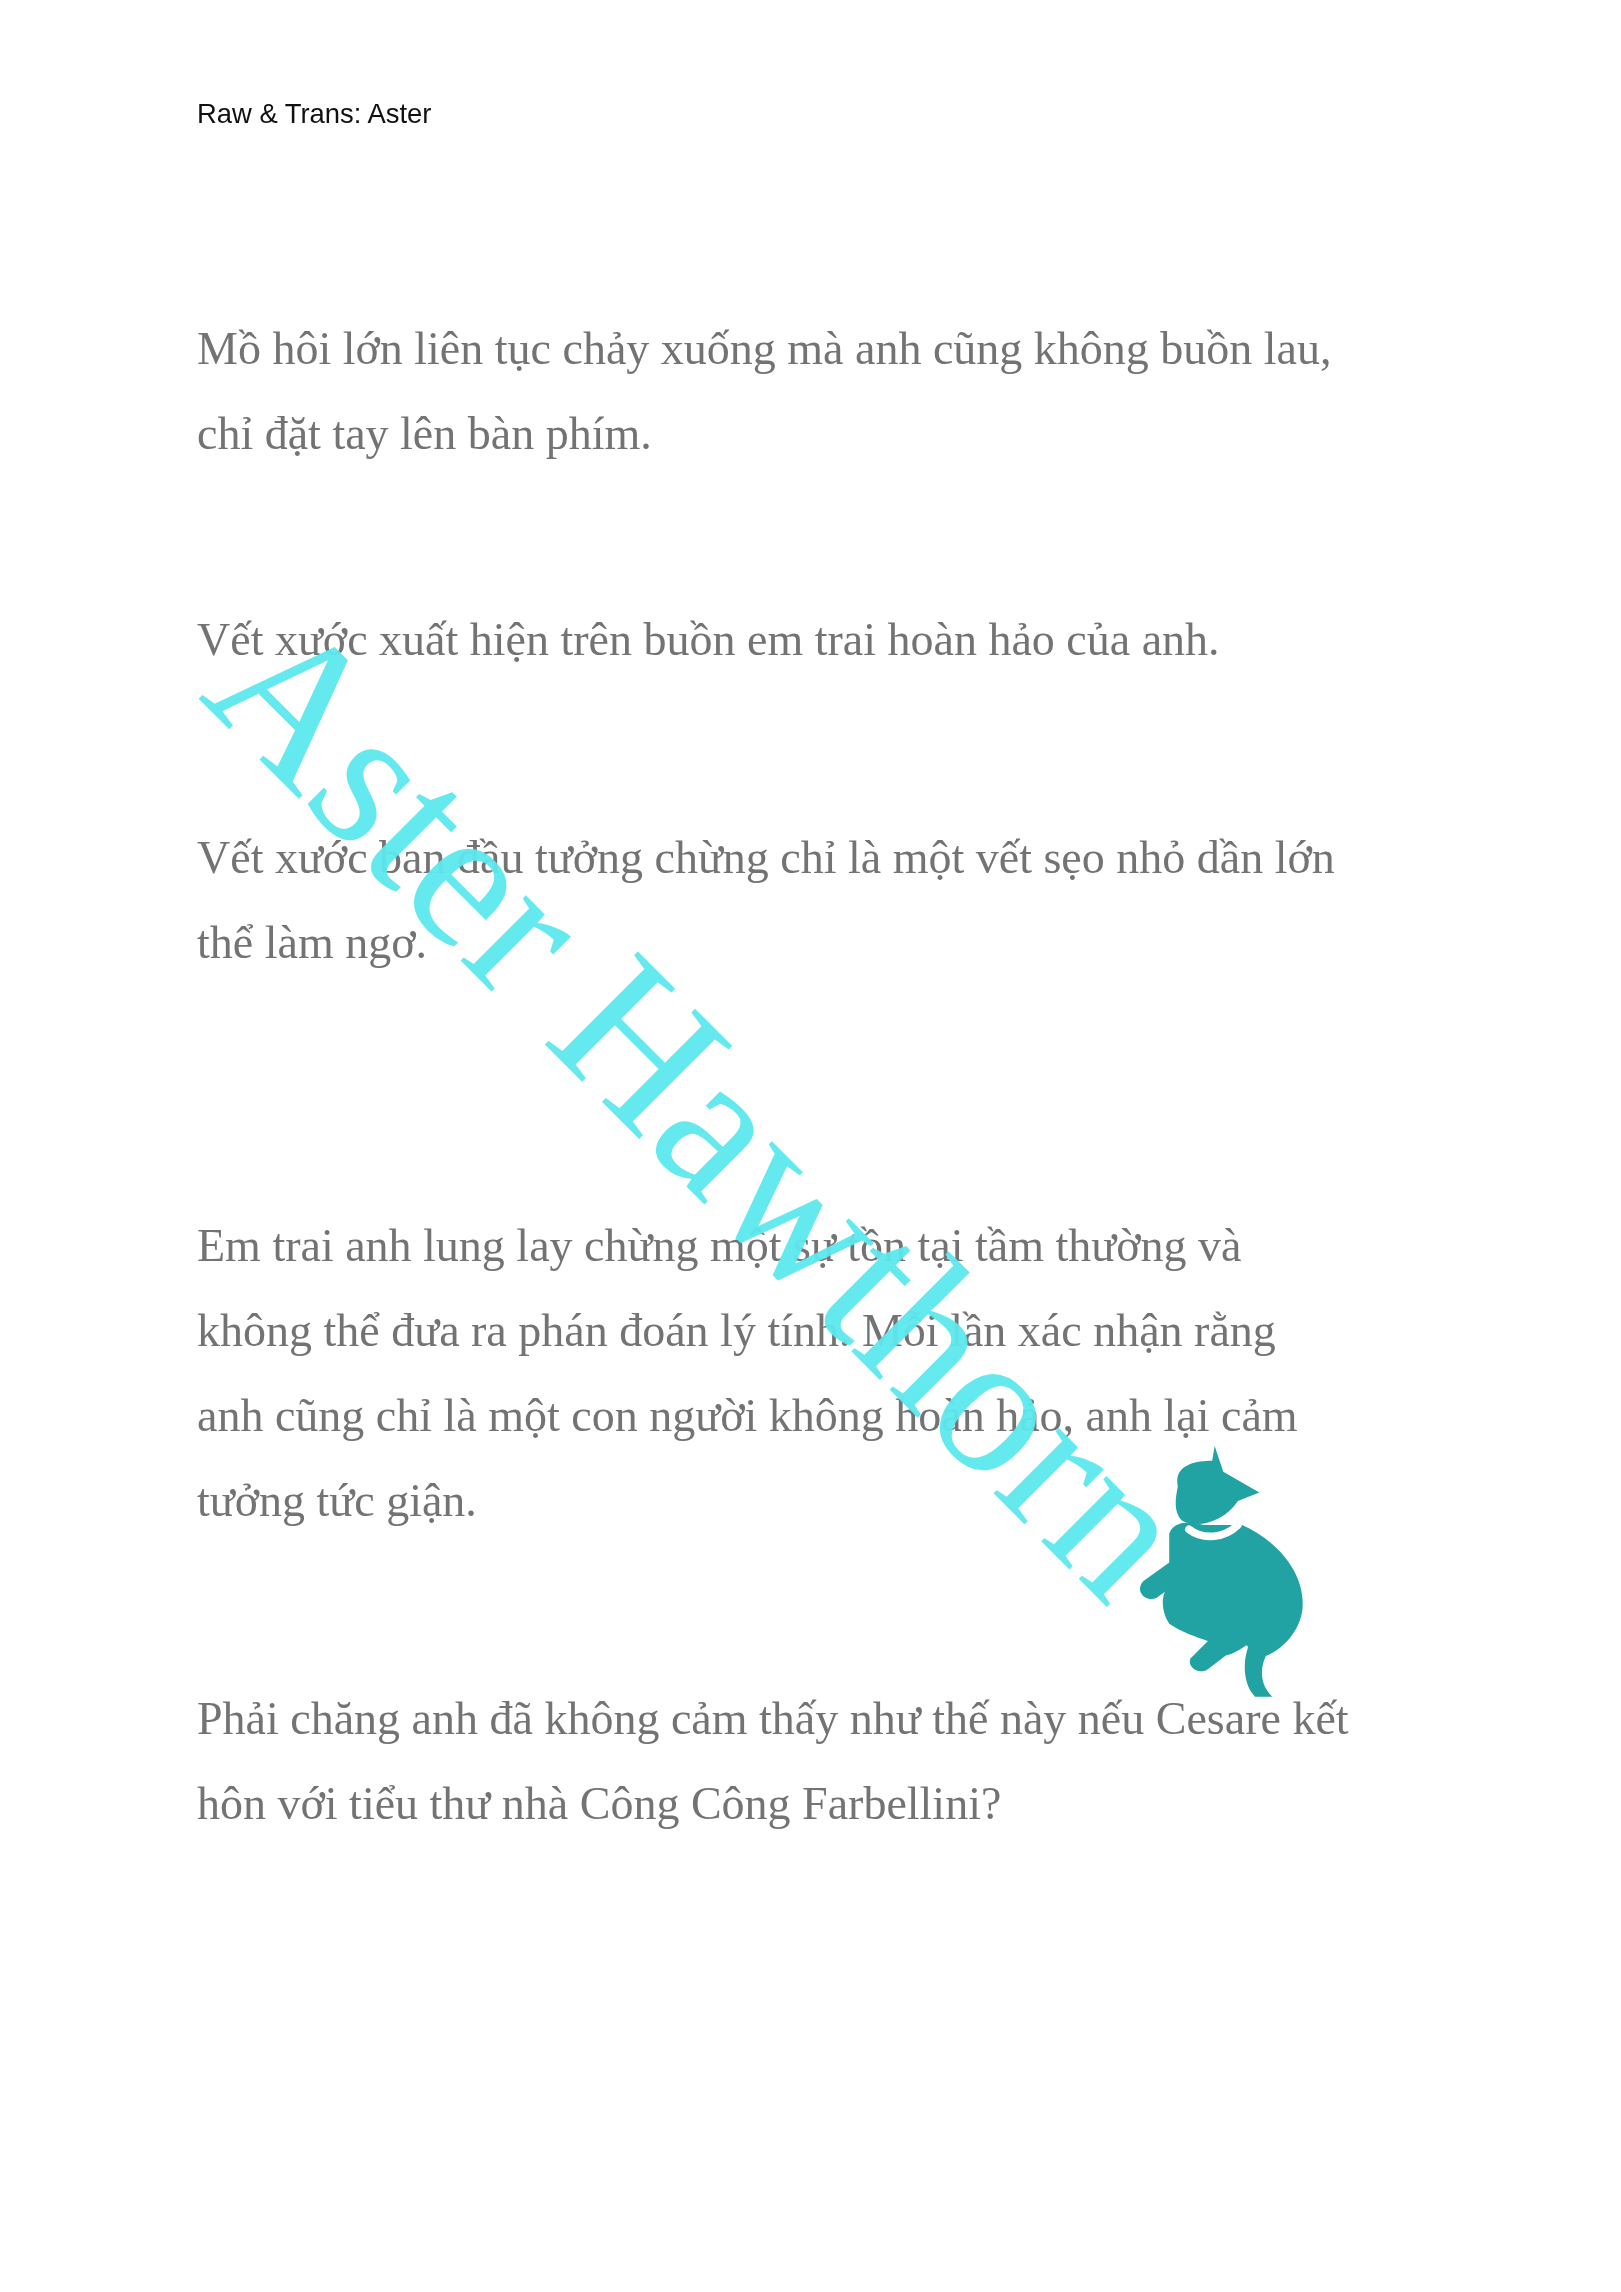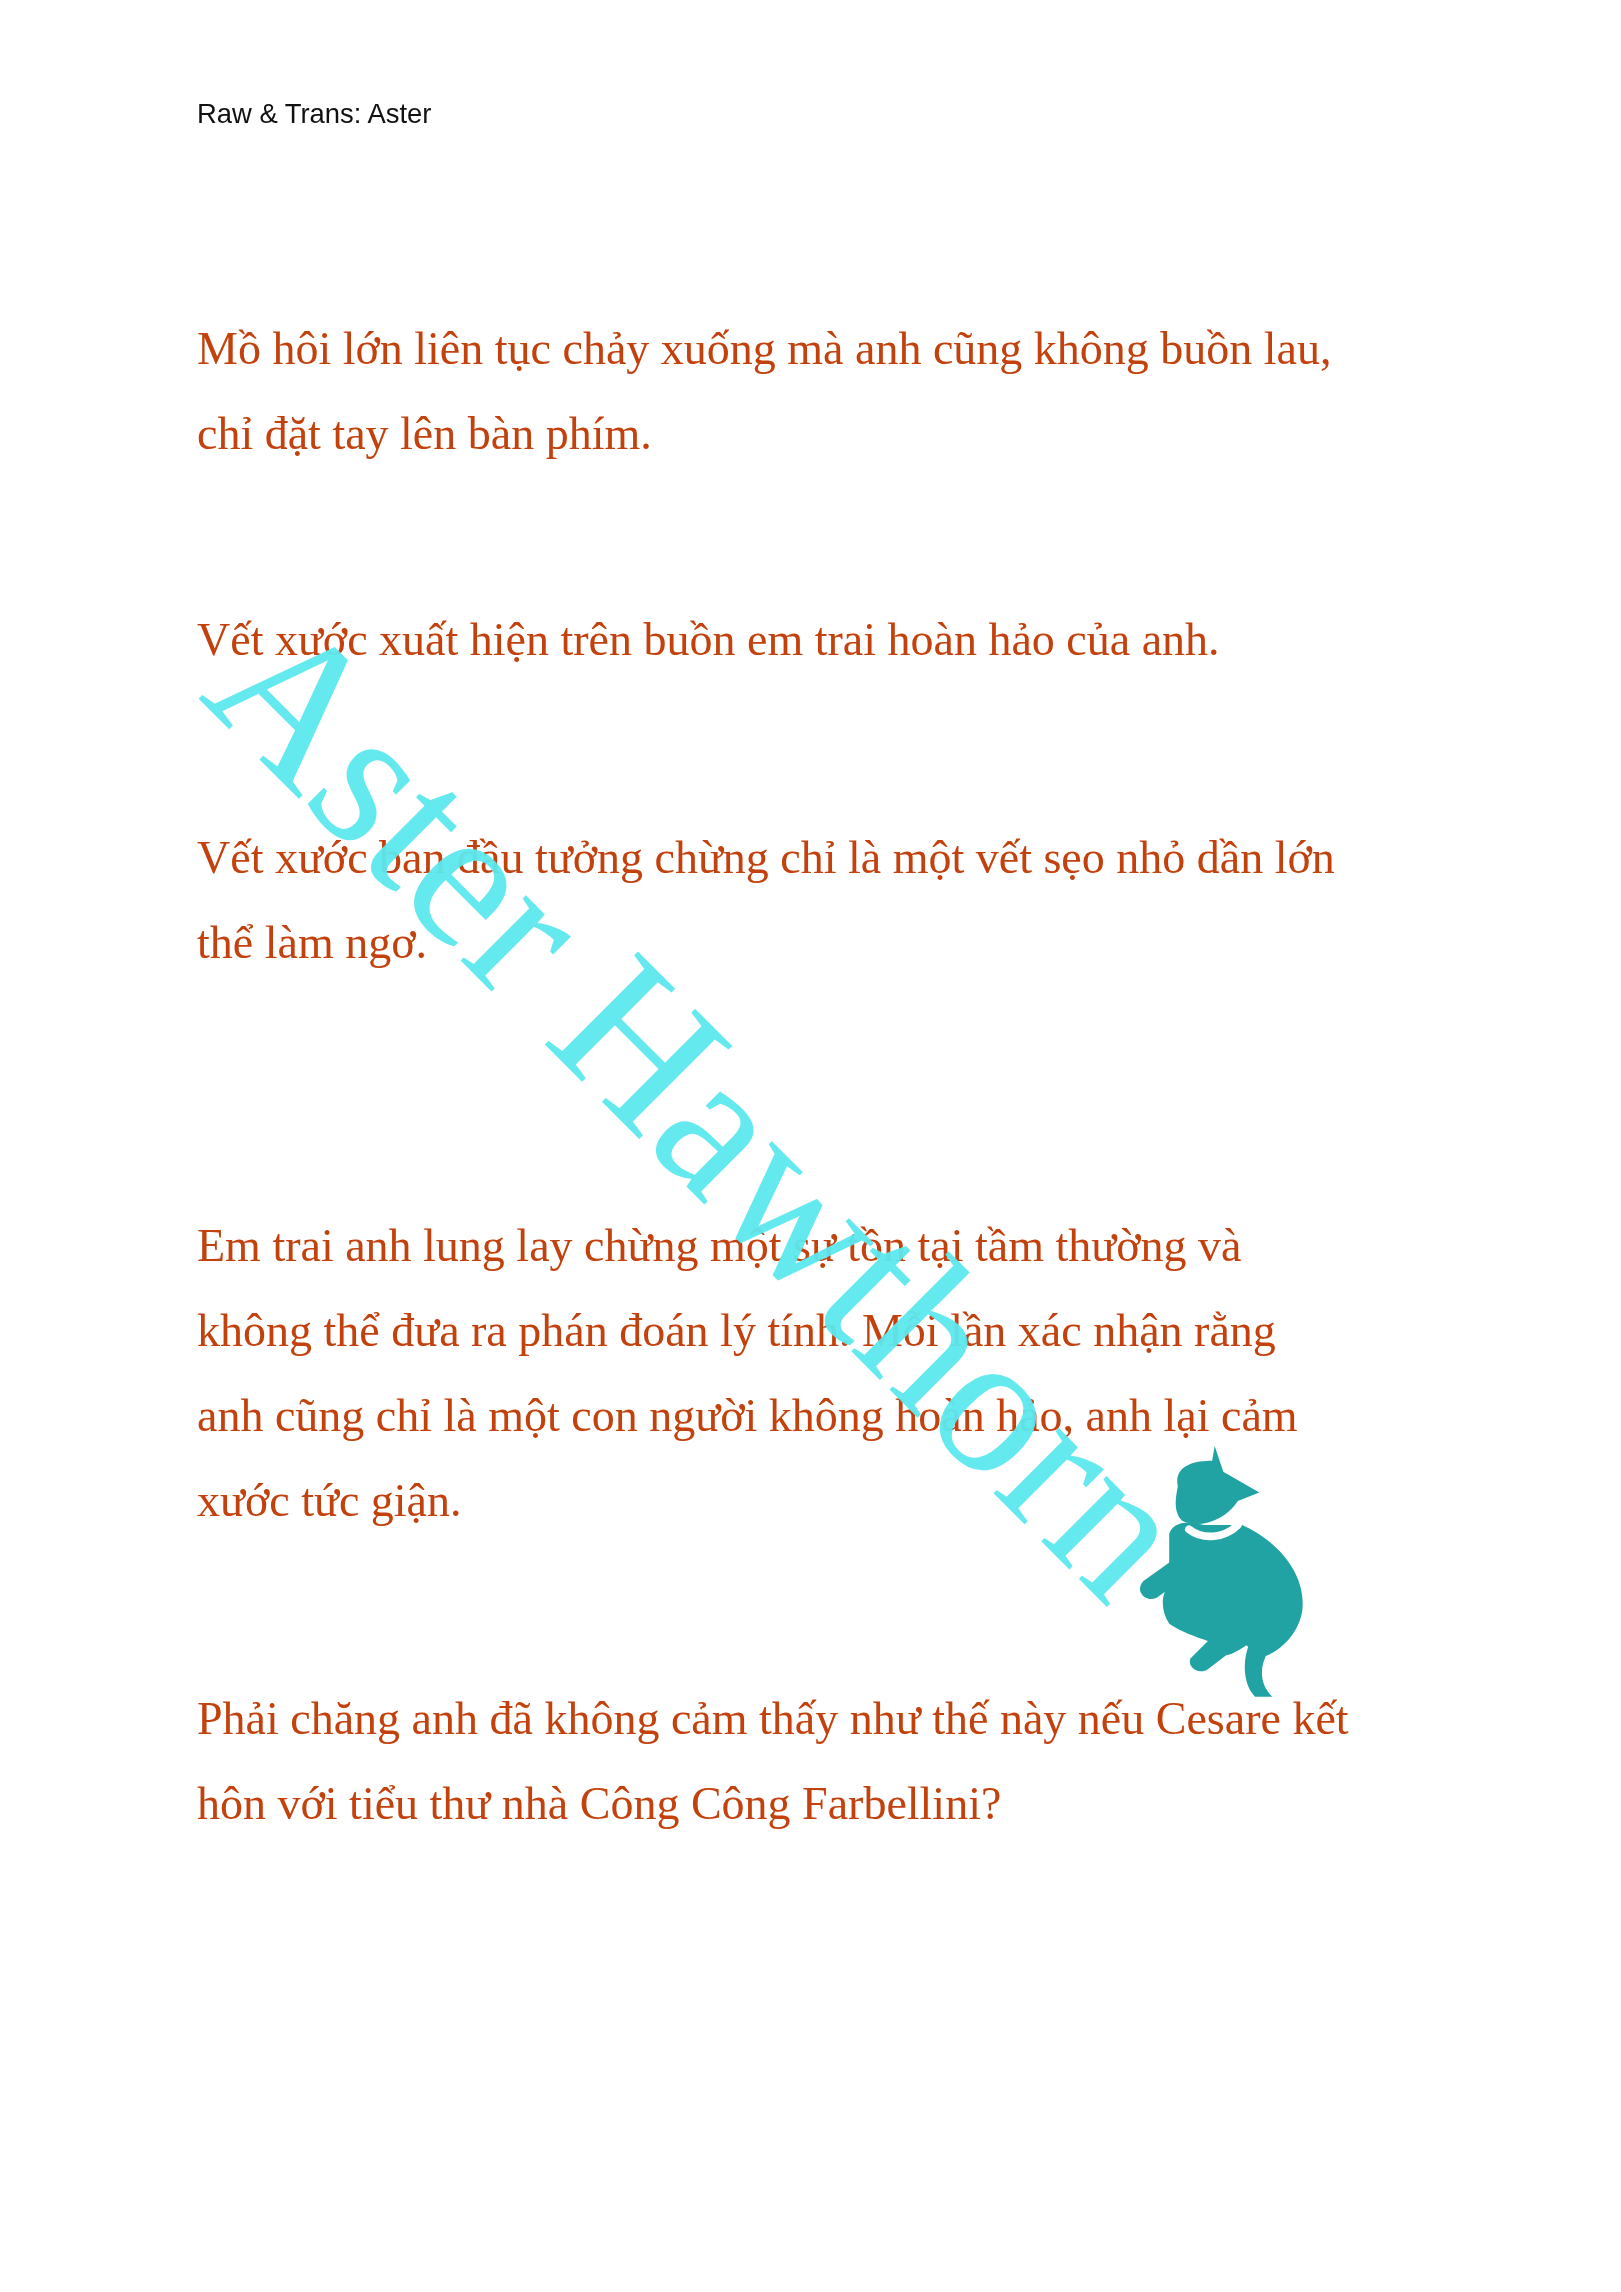--- a/index.html
+++ b/index.html
@@ -6,21 +6,21 @@
   body { width: 1621px; height: 2293px; position: relative; overflow: hidden; }
   .page { position: absolute; left: 0; top: 0; width: 1309px; height: 2293px; background: #fff; }
   .header {
     position: absolute; left: 197px; top: 98px;
     font-family: "Liberation Sans", sans-serif; font-size: 27.4px; color: #111;
     white-space: nowrap;
   }
   .para {
     position: absolute; left: 197px; width: 1274px;
     font-family: "Liberation Serif", serif; font-size: 46px; line-height: 85px;
-    color: #c2410c; margin: 0;
+    color: #737373; margin: 0;
   }
   .para .line { display: block; white-space: nowrap; }
   .watermark {
     position: absolute; left: 228px; top: 990px;
     font-family: "Liberation Serif", serif; font-size: 201px; color: #5ce8ee;
     white-space: nowrap; transform-origin: 0 50%; transform: rotate(45deg);
     opacity: 0.95; line-height: 1; pointer-events: none;
   }
   .wm-wrap { position: absolute; left: 0; top: 0; width: 1621px; height: 2293px; pointer-events: none; }
   .cat { position: absolute; left: 1122px; top: 1421px; width: 206px; height: 294px; }
@@ -43,21 +43,21 @@
 
   <p class="para" style="top:815px">
     <span class="line">Vết xước ban đầu tưởng chừng chỉ là một vết sẹo nhỏ dần lớn</span>
     <span class="line">thể làm ngơ.</span>
   </p>
 
   <p class="para" style="top:1203px">
     <span class="line">Em trai anh lung lay chừng một sự tồn tại tầm thường và</span>
     <span class="line">không thể đưa ra phán đoán lý tính. Mỗi lần xác nhận rằng</span>
     <span class="line">anh cũng chỉ là một con người không hoàn hảo, anh lại cảm</span>
-    <span class="line">xước tức giận.</span>
+    <span class="line">tưởng tức giận.</span>
   </p>
 
   <p class="para" style="top:1676px">
     <span class="line">Phải chăng anh đã không cảm thấy như thế này nếu Cesare kết</span>
     <span class="line">hôn với tiểu thư nhà Công Công Farbellini?</span>
   </p>
 
   <div class="wm-wrap">
     <div class="watermark" style="left:245px; top:549px;">Aster Hawthorn</div>
   </div>

